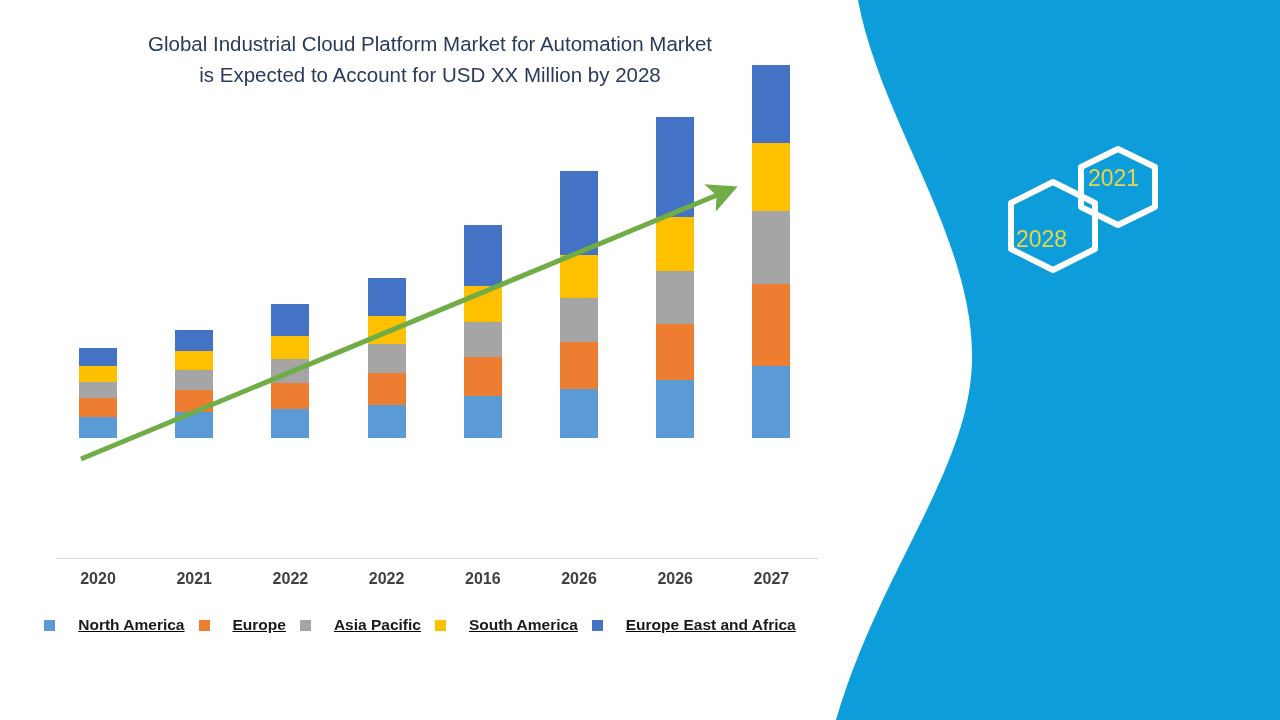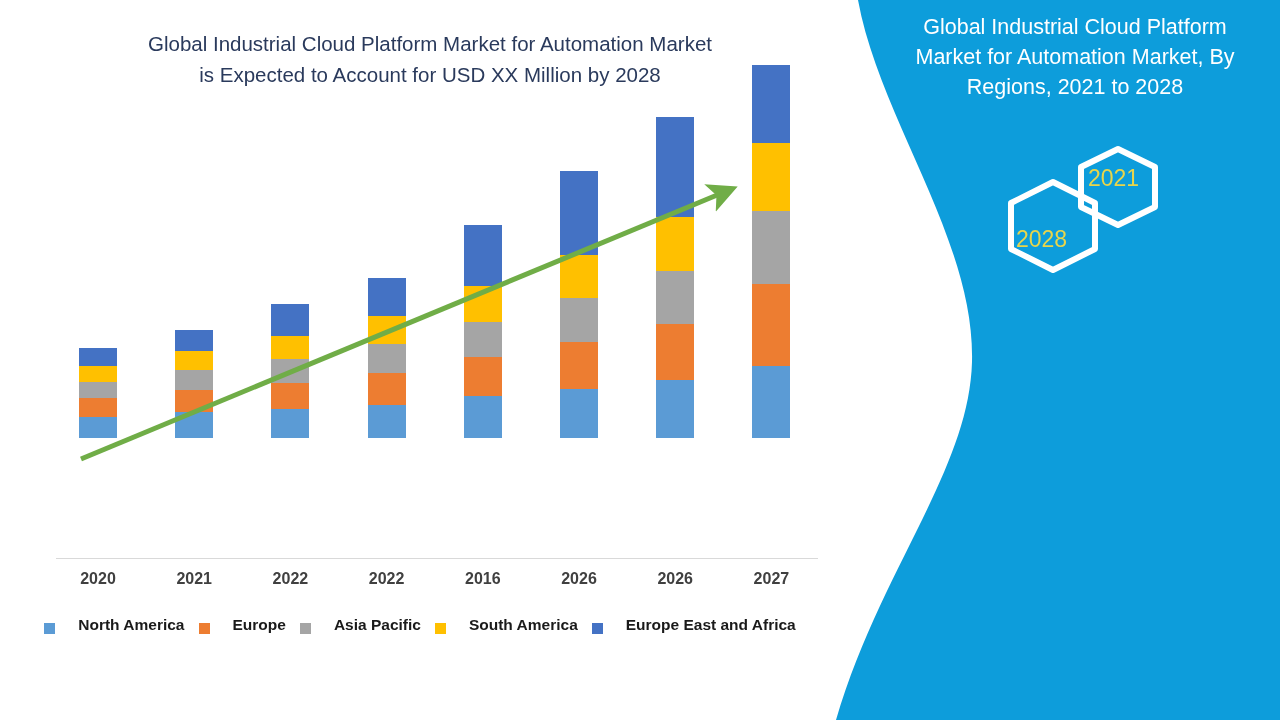--- a/index.html
+++ b/index.html
@@ -125,22 +125,23 @@
     left: 0px;
     top: 616px;
     width: 840px;
     display: flex;
     justify-content: center;
     align-items: center;
     gap: 14px;
   }
   .legend-item {
     display: flex;
-    align-items: flex-end;
+    align-items: center;
     gap: 23px;
+    text-decoration: underline;
   }
   .legend-swatch {
     width: 11px;
     height: 11px;
     display: block;
   }
   .legend-label {
     color: #1a1a1a;
     font-size: 15.5px;
     font-weight: bold;
@@ -163,21 +164,20 @@
 <div id="canvas">
 
   <svg id="right-panel-svg" viewBox="0 0 1280 720" preserveAspectRatio="none">
     <path d="M 858 0
              C 880 120, 975 240, 972 362
              C 969 470, 880 570, 836 720
              L 1280 720 L 1280 0 Z" fill="#0D9DDB"></path>
   </svg>
 
   <div id="panel-content">
-    <div id="panel-title">Global Industrial Cloud Platform Market for Automation Market, By Regions, 2021 to 2028</div>
 
     <div id="hex-wrap">
       <svg width="200" height="150" viewBox="0 0 200 150">
 
         <polygon points="128,9 165,27 165,67 128,85 91,67 91,27" fill="none" stroke="#ffffff" stroke-width="6" stroke-linejoin="round"></polygon>
 
         <polygon points="63,42 105,63 105,109 63,130 21,109 21,63" fill="none" stroke="#ffffff" stroke-width="6" stroke-linejoin="round"></polygon>
       </svg>
       <div class="hex-label" id="hex-2028-label">2028</div>
       <div class="hex-label" id="hex-2021-label">2021</div>

